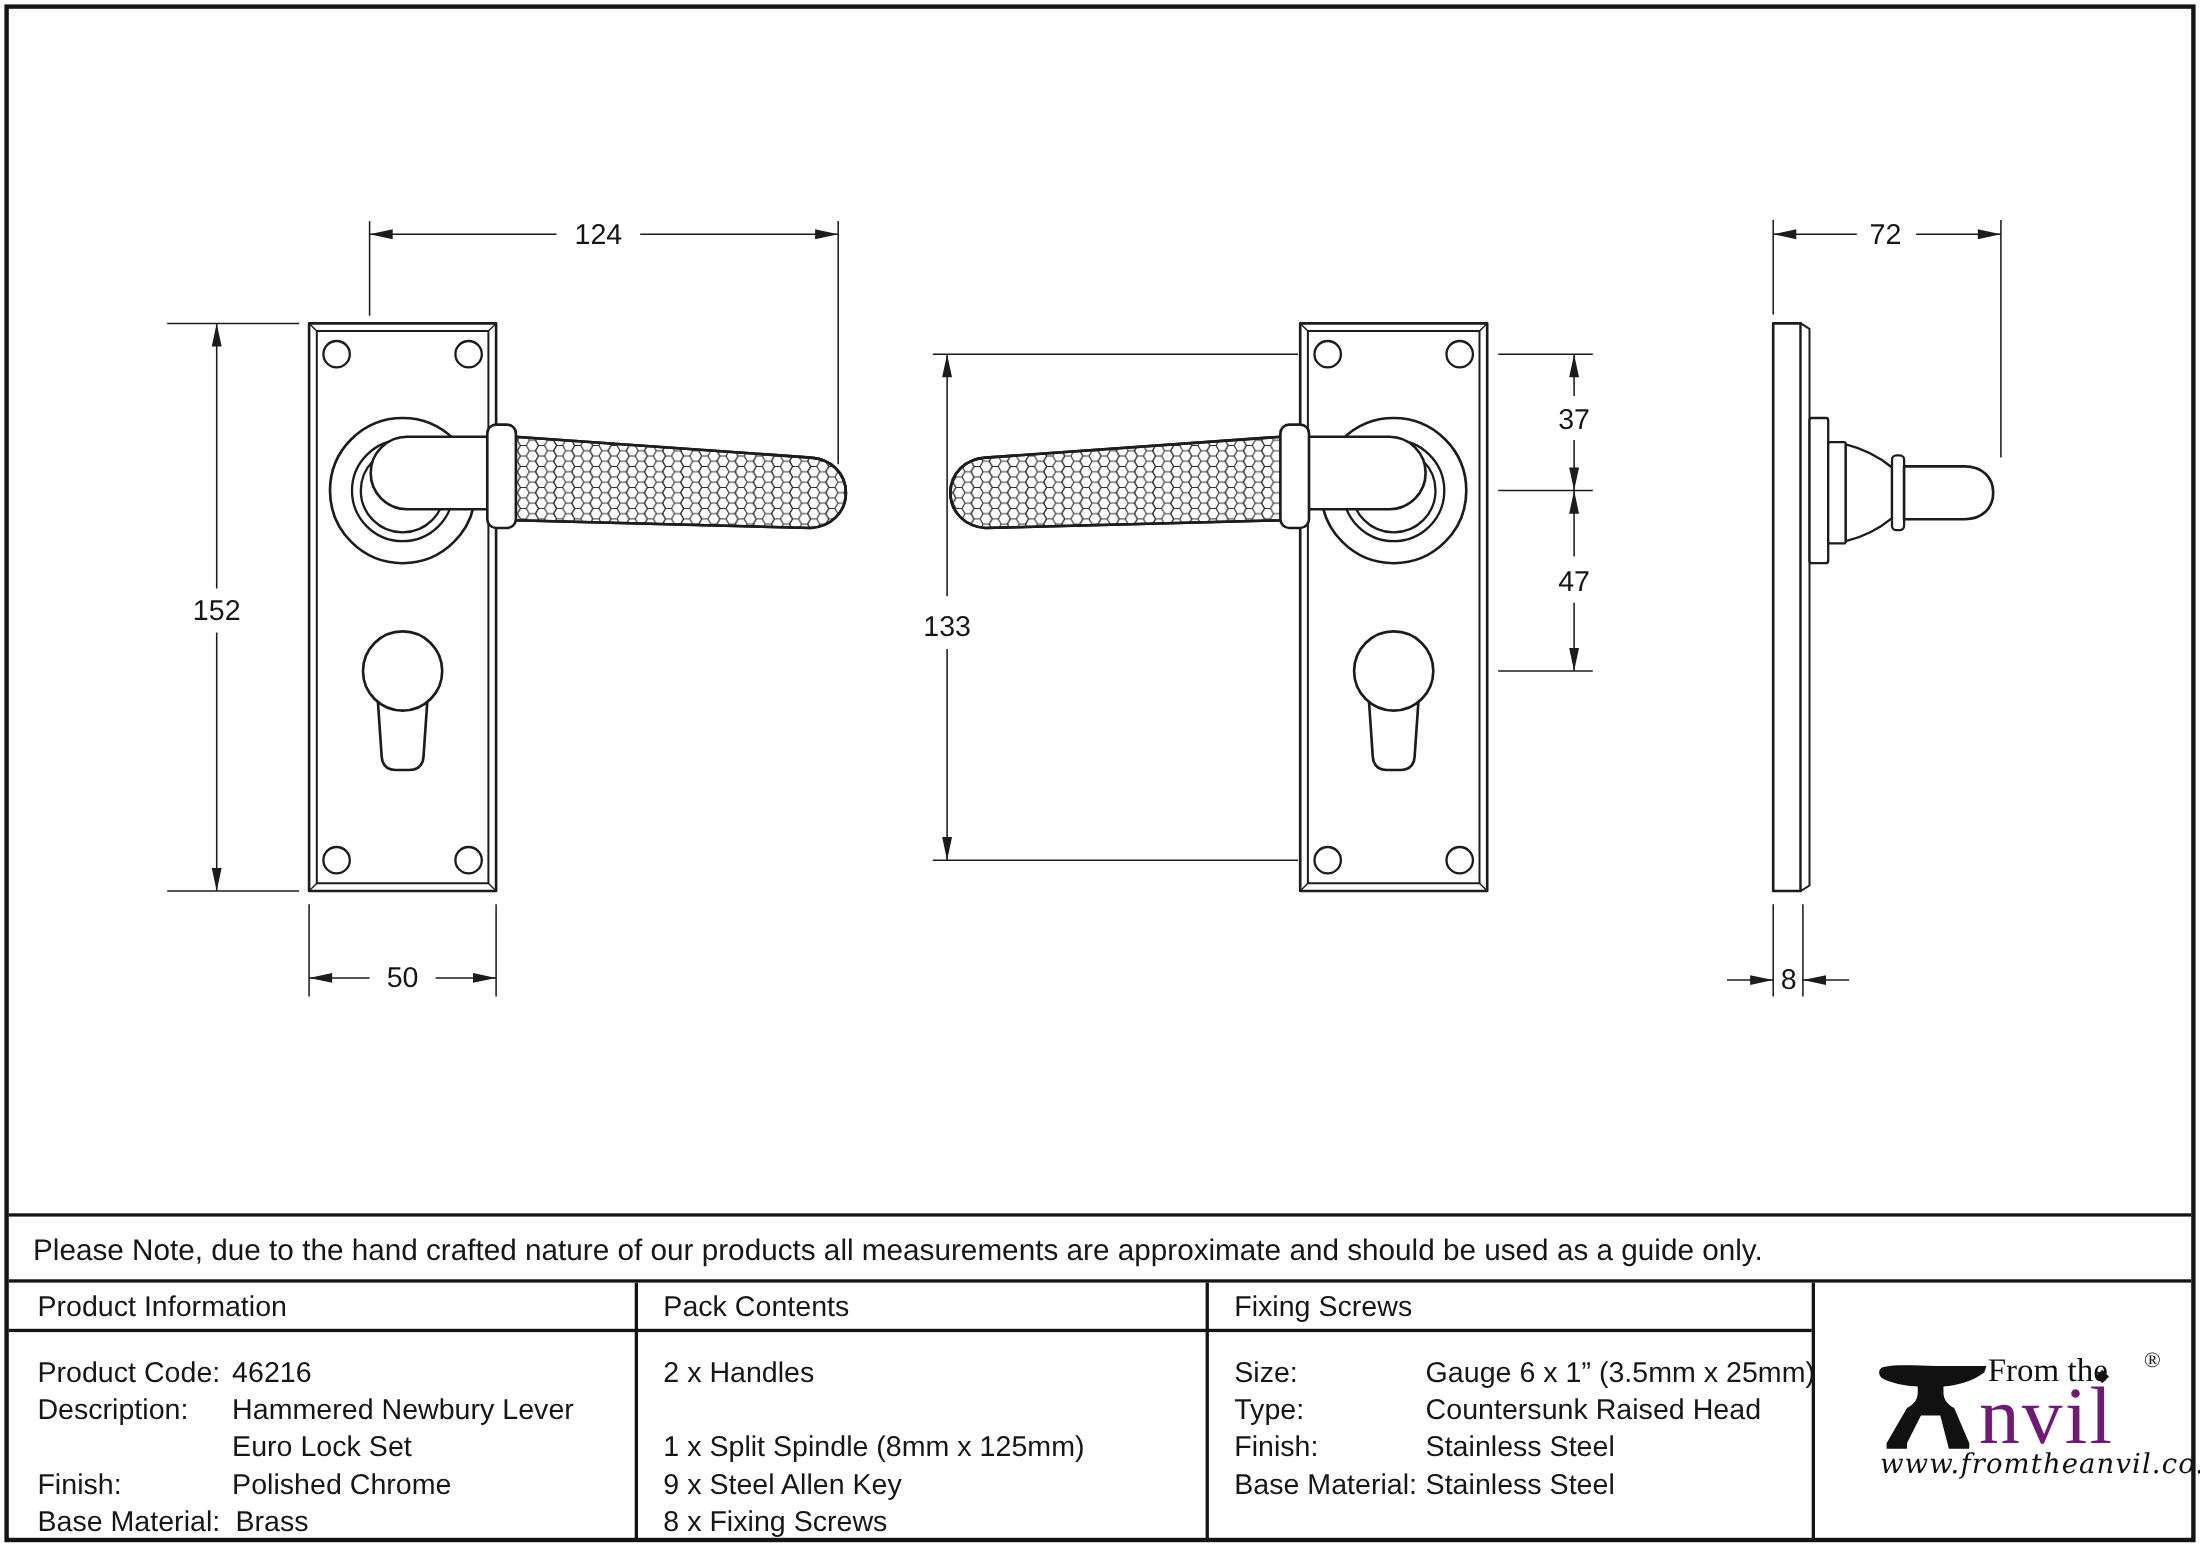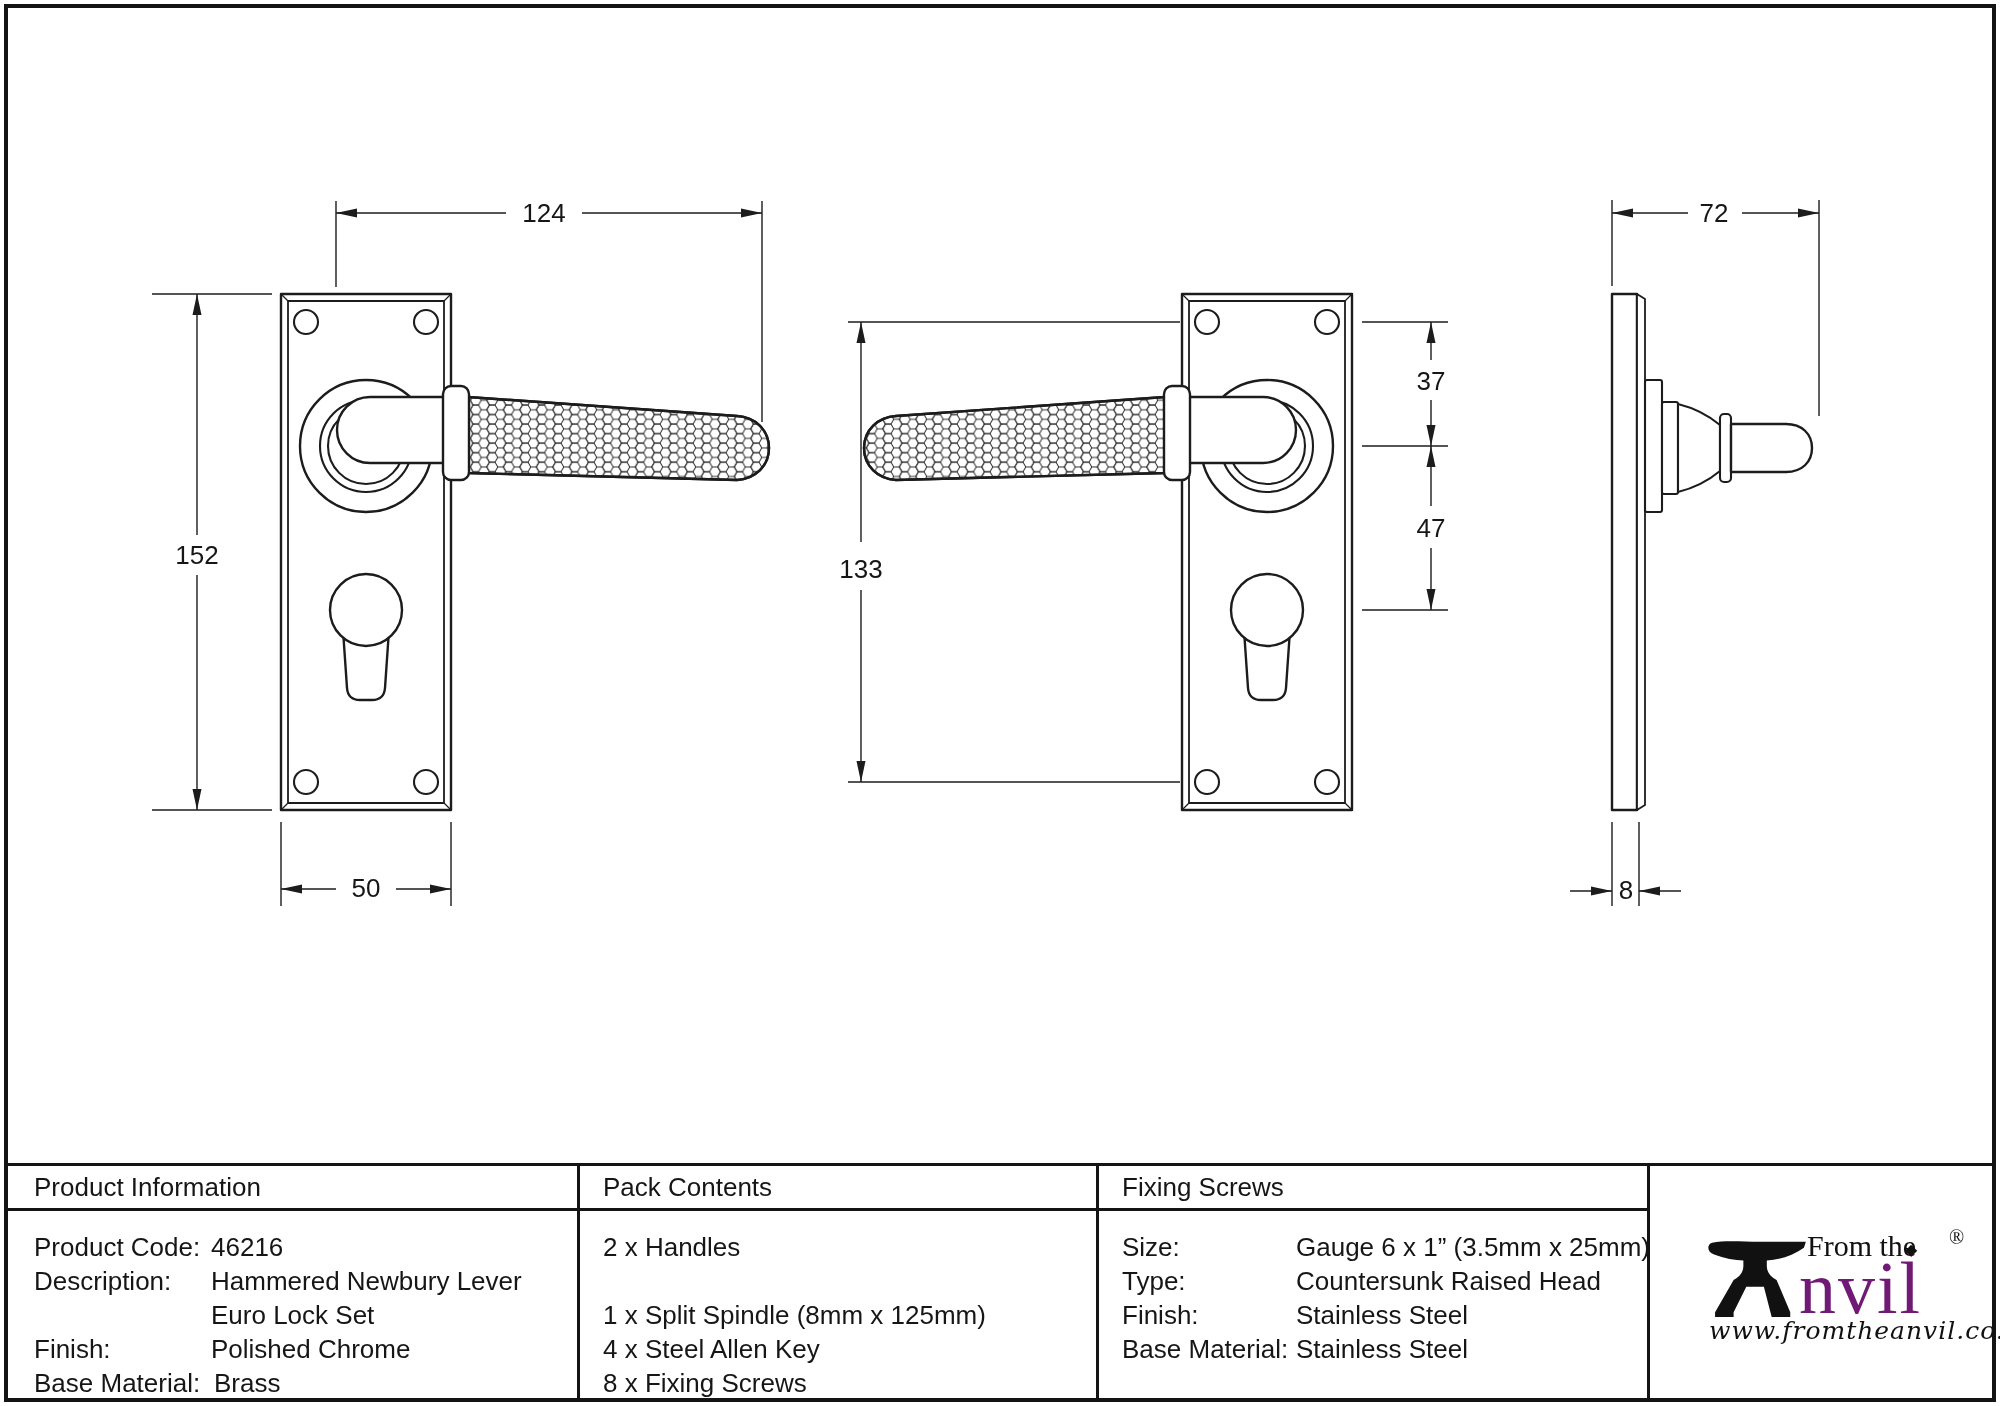--- a/index.html
+++ b/index.html
@@ -175,20 +175,23 @@
         <line class="dim" x1="1570" y1="891" x2="1612" y2="891"></line>
         <line class="dim" x1="1639" y1="891" x2="1681" y2="891"></line>
         <polygon class="arr" points="1612,891 1591,886.5 1591,895.5"></polygon>
         <polygon class="arr" points="1639,891 1660,886.5 1660,895.5"></polygon>
         <text class="dimtext" x="1626" y="899" text-anchor="middle">8</text>
       </g>
     </g>
   </svg>
 
   
+  <div class="note-row">
+    <span>Please Note, due to the hand crafted nature of our products all measurements are approximate and should be used as a guide only.</span>
+  </div>
 
   
   <div class="tbl">
     <div class="vline" style="left:569px"></div>
     <div class="vline" style="left:1088px"></div>
     <div class="vline" style="left:1639px"></div>
     <div class="hline-header" style="width:1639px"></div>
 
     <div class="cell-text hdr" style="left:26px;top:5px">Product Information</div>
     <div class="cell-text hdr" style="left:595px;top:5px">Pack Contents</div>
@@ -199,21 +202,21 @@
     <div class="cell-text" style="left:26px;top:99px">Description:</div>
     <div class="cell-text" style="left:203px;top:99px">Hammered Newbury Lever</div>
     <div class="cell-text" style="left:203px;top:133px">Euro Lock Set</div>
     <div class="cell-text" style="left:26px;top:167px">Finish:</div>
     <div class="cell-text" style="left:203px;top:167px">Polished Chrome</div>
     <div class="cell-text" style="left:26px;top:201px">Base Material:</div>
     <div class="cell-text" style="left:206px;top:201px">Brass</div>
 
     <div class="cell-text" style="left:595px;top:65px">2 x Handles</div>
     <div class="cell-text" style="left:595px;top:133px">1 x Split Spindle (8mm x 125mm)</div>
-    <div class="cell-text" style="left:595px;top:167px">4 x Steel Allen Key</div>
+    <div class="cell-text" style="left:595px;top:167px">9 x Steel Allen Key</div>
     <div class="cell-text" style="left:595px;top:201px">8 x Fixing Screws</div>
 
     <div class="cell-text" style="left:1114px;top:65px">Size:</div>
     <div class="cell-text" style="left:1288px;top:65px">Gauge 6 x 1” (3.5mm x 25mm)</div>
     <div class="cell-text" style="left:1114px;top:99px">Type:</div>
     <div class="cell-text" style="left:1288px;top:99px">Countersunk Raised Head</div>
     <div class="cell-text" style="left:1114px;top:133px">Finish:</div>
     <div class="cell-text" style="left:1288px;top:133px">Stainless Steel</div>
     <div class="cell-text" style="left:1114px;top:167px">Base Material:</div>
     <div class="cell-text" style="left:1288px;top:167px">Stainless Steel</div>

